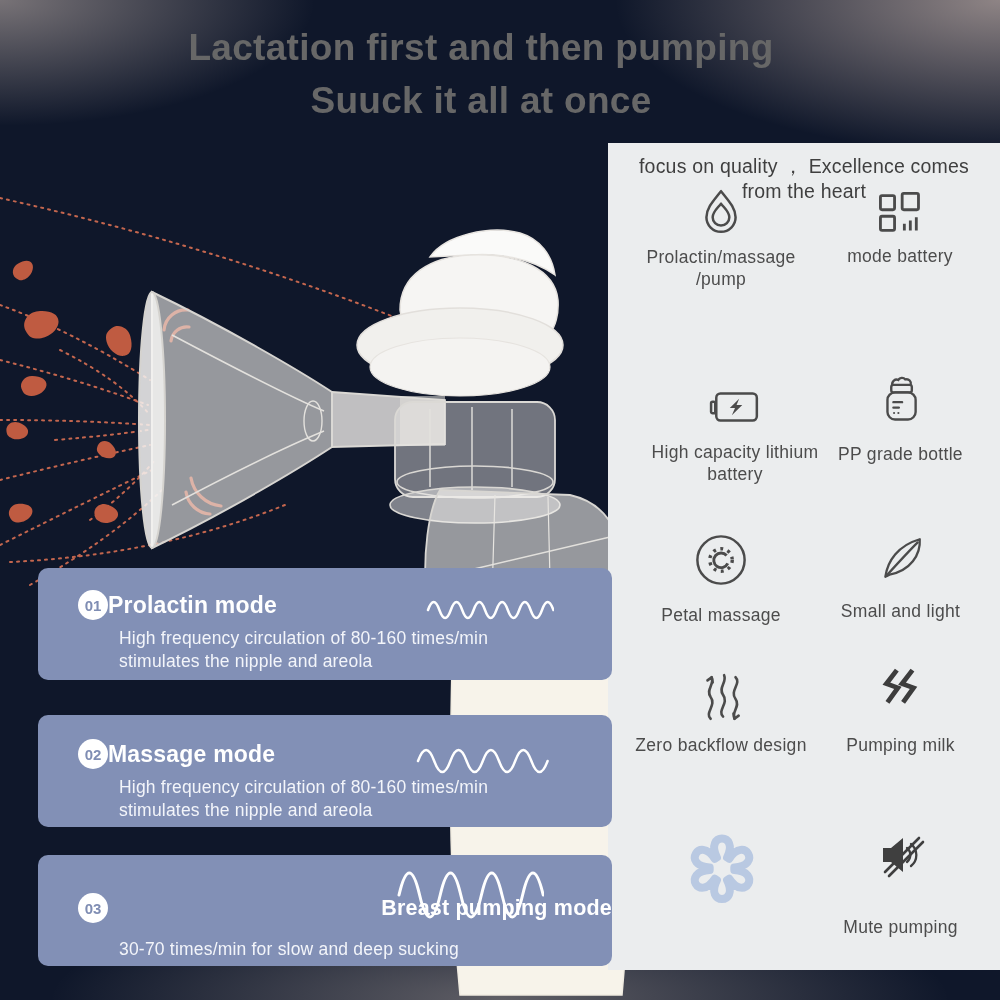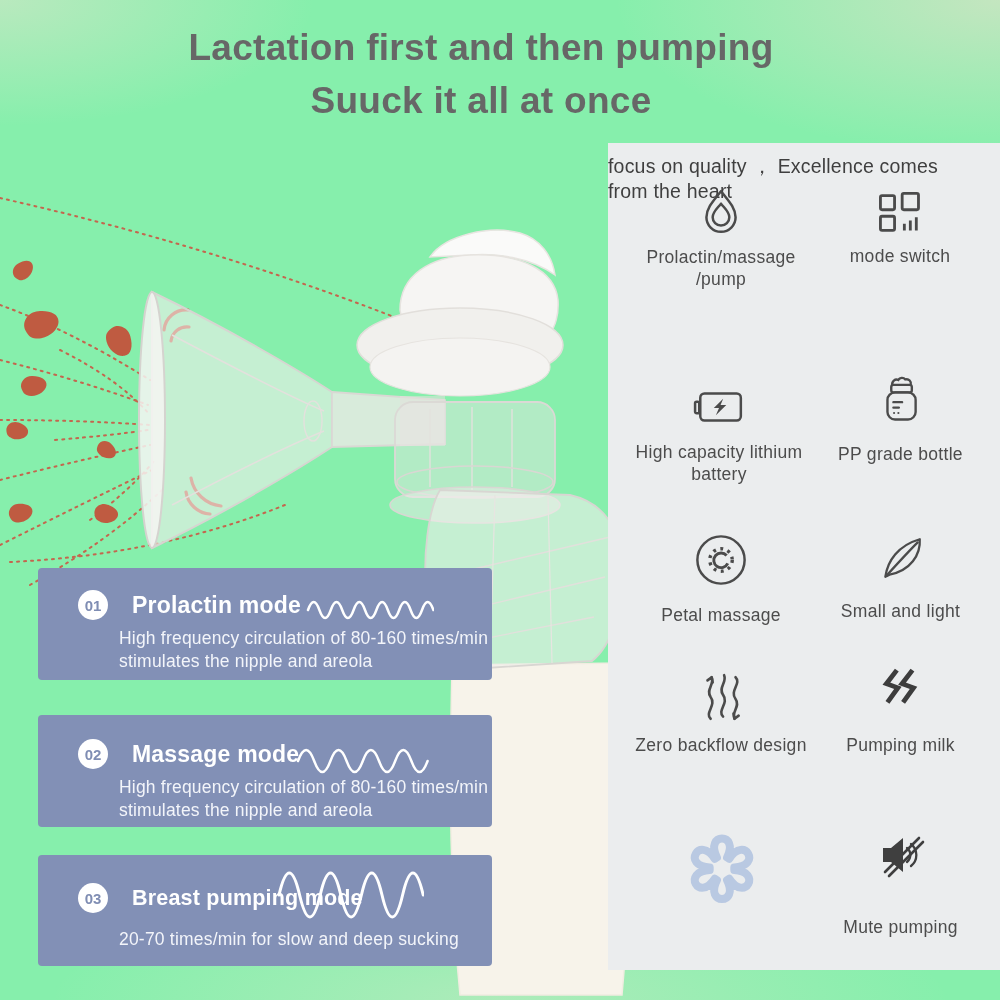--- a/index.html
+++ b/index.html
@@ -1,60 +1,60 @@
 <!DOCTYPE html>
 <html><head>
 <meta charset="utf-8">
 <style>
   html,body{margin:0;padding:0;background:#fff;}
   .canvas{position:relative;width:1000px;height:1000px;overflow:hidden;
-          font-family:"Liberation Sans",sans-serif;background:#86efac;}
+          font-family:"Liberation Sans",sans-serif;background:#0f172a;}
   .bg-tint{position:absolute;inset:0;pointer-events:none;background:
      radial-gradient(55% 22% at 100% 0%, rgba(247,222,208,.55), rgba(247,222,208,0) 70%),
      radial-gradient(45% 18% at 0% 0%, rgba(247,226,212,.45), rgba(247,226,212,0) 70%),
      radial-gradient(60% 14% at 50% 100%, rgba(246,228,212,.35), rgba(246,228,212,0) 75%);}
 
   
   .main-title{position:absolute;top:22px;left:0;width:962px;text-align:center;
       color:#676767;font-weight:700;font-size:37px;line-height:1.42;letter-spacing:.3px;}
 
   
   .decor-svg{position:absolute;left:0;top:190px;}
   .product-svg{position:absolute;left:100px;top:195px;}
 
   
   .quality-panel{position:absolute;left:608px;top:143px;width:392px;height:827px;background:#ebedee;}
-  .panel-header{padding-top:11px;text-align:left;color:#3f3f3f;font-size:19.5px;line-height:1.3;letter-spacing:.2px;}
+  .panel-header{padding-top:11px;text-align:center;color:#3f3f3f;font-size:19.5px;line-height:1.3;letter-spacing:.2px;}
   .f-cell{position:absolute;display:flex;flex-direction:column;align-items:center;}
   .feature-label{margin-top:10px;font-size:17.5px;color:#4c4c4c;text-align:center;line-height:1.25;letter-spacing:.3px;}
   .gap-lg .feature-label{margin-top:18px;}
   .gap-xl .feature-label{margin-top:38px;}
   .c1{left:14px;top:44px;width:198px;}
   .c2{left:202px;top:47px;width:180px;}
-  .c3{left:6px;top:247px;width:210px;}
+  .c3{left:22px;top:247px;width:210px;}
   .c4{left:200px;top:231px;width:185px;justify-content:flex-end;}
   .c5{left:14px;top:390px;width:198px;}
   .c6{left:200px;top:390px;width:185px;}
   .c7{left:14px;top:528px;width:198px;align-items:center;}
   .c8{left:200px;top:524px;width:185px;}
   .c9{left:24px;top:678px;width:180px;}
   .c10{left:200px;top:688px;width:185px;}
 
   
-  .mode-card{position:absolute;left:38px;width:454px;background:#8290b6;border-radius:4px;color:#fff;}
+  .mode-card{position:absolute;left:38px;width:574px;background:#8290b6;border-radius:10px;color:#fff;}
   .mode-card.m1{top:568px;height:112px;}
   .mode-card.m2{top:715px;height:112px;}
   .mode-card.m3{top:855px;height:111px;}
   .card-head{display:flex;align-items:center;padding-left:40px;}
   .m1 .card-head{padding-top:22px;}
   .m2 .card-head{padding-top:24px;}
-  .m3 .card-head{padding-top:28px;}
+  .m3 .card-head{padding-top:38px;justify-content:space-between;}
   .badge{width:30px;height:30px;border-radius:50%;background:#ffffff;color:#7f8db3;
          font-size:15px;font-weight:700;display:flex;align-items:center;justify-content:center;flex:0 0 30px;}
-  .card-title{margin-left:24px;font-size:23px;font-weight:700;letter-spacing:.2px;white-space:nowrap;}
+  .card-title{margin-left:0;font-size:23px;font-weight:700;letter-spacing:.2px;white-space:nowrap;}
   .m3 .card-title{font-size:21.5px;}
   .card-desc{margin:7px 0 0 81px;width:410px;font-size:17.5px;line-height:1.32;color:#f3f5fa;letter-spacing:.2px;}
   .m3 .card-desc{margin-top:15px;}
   .wave{position:absolute;}
   .m1 .wave{top:24px;right:58px;}
   .m2 .wave{top:26px;right:62px;}
   .m3 .wave{top:10px;right:68px;}
 </style>
 </head>
 <body>
@@ -140,21 +140,21 @@
       <div class="feature-label">Prolactin/massage /pump</div>
     </div>
 
     <div class="f-cell c2">
       <svg width="50" height="46" viewBox="0 0 46 42" fill="none" stroke="#4b4b4b" stroke-width="2.6">
         <rect x="5" y="5" width="13" height="13" rx="1.5"></rect>
         <rect x="25" y="3" width="15" height="15" rx="1.5"></rect>
         <rect x="5" y="24" width="13" height="13" rx="1.5"></rect>
         <path d="M27,37 L27,31 M32.5,37 L32.5,28 M38,37 L38,25"></path>
       </svg>
-      <div class="feature-label">mode switch</div>
+      <div class="feature-label">mode battery</div>
     </div>
 
     <div class="f-cell c3 gap-lg">
       <svg width="52" height="34" viewBox="0 0 50 32" fill="none" stroke="#4b4b4b" stroke-width="2.4">
         <rect x="2" y="11" width="4" height="11" rx="1.5"></rect>
         <rect x="7" y="3" width="39" height="26" rx="4"></rect>
         <path d="M29,8 L20,17 L25,17 L22,24 L32,14 L26.5,14 Z" fill="#4b4b4b" stroke="none"></path>
       </svg>
       <div class="feature-label">High capacity lithium battery</div>
     </div>
@@ -251,15 +251,15 @@
   </div>
 
   <div class="mode-card m3">
     <div class="card-head">
       <div class="badge">03</div>
       <div class="card-title">Breast pumping mode</div>
     </div>
     <svg class="wave" width="147" height="58" viewBox="0 0 147 58" fill="none" stroke="#ffffff" stroke-width="3" stroke-linecap="round">
       <path d="M2,30 q10.3,-44 20.6,0 q10.3,44 20.6,0 q10.3,-44 20.6,0 q10.3,44 20.6,0 q10.3,-44 20.6,0 q10.3,44 20.6,0 q10.3,-44 20.6,0"></path>
     </svg>
-    <div class="card-desc">20-70 times/min for slow and deep sucking</div>
+    <div class="card-desc">30-70 times/min for slow and deep sucking</div>
   </div>
 </div>
 
 </body></html>

